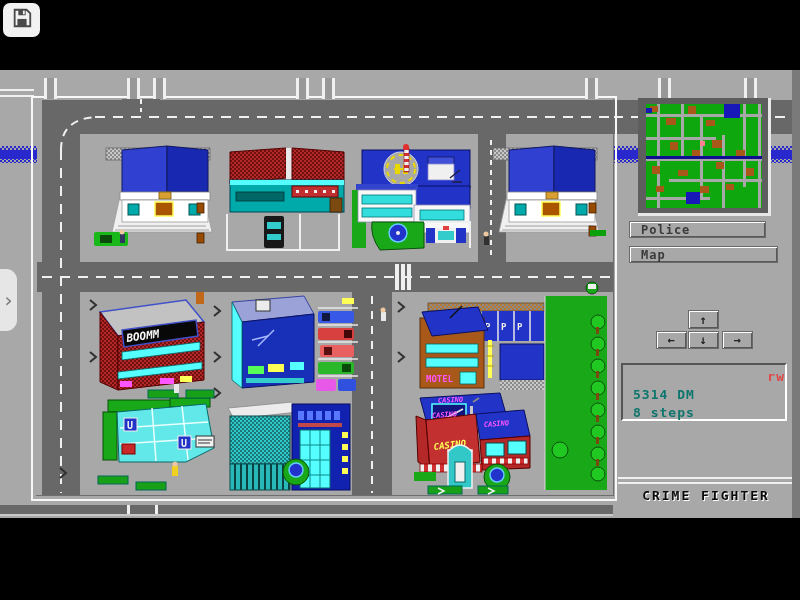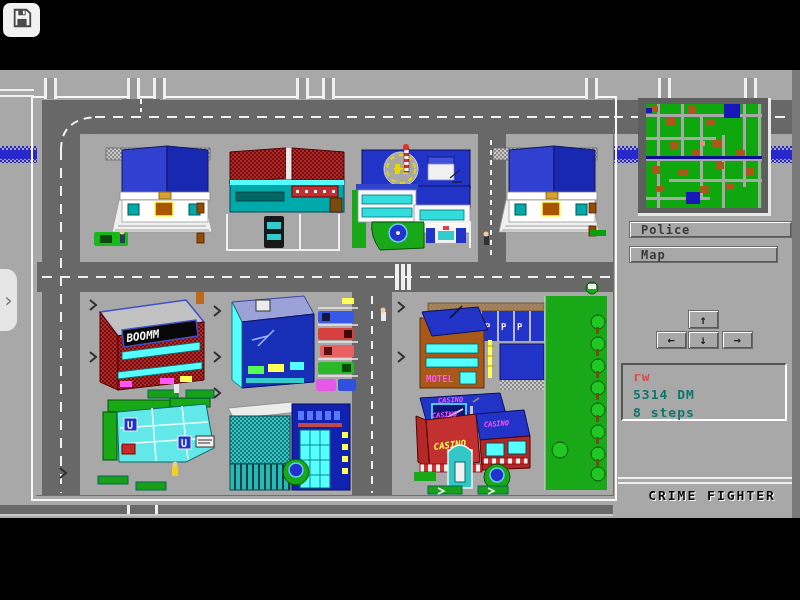--- a/index.html
+++ b/index.html
@@ -16,24 +16,24 @@
   #save-btn{left:3px;top:3px;width:37px;height:34px;background:#F2F2F2;border-radius:7px;
     display:flex;align-items:center;justify-content:center;}
   #side-toggle{left:0;top:269px;width:17px;height:62px;background:rgba(236,236,236,.92);
     border-radius:0 11px 11px 0;display:flex;align-items:center;justify-content:center;
     color:#7a7a7a;font-size:20px;font-family:"DejaVu Sans",sans-serif;}
   #stats-box{left:621px;top:363px;width:166px;height:58px;
     border-top:2px solid #555;border-left:2px solid #555;
     border-bottom:2px solid #fff;border-right:2px solid #fff;
     padding:3px 0 0 10px;}
   .stat{font-weight:bold;font-size:13px;color:#0f766e;letter-spacing:1px;line-height:18px;}
-  .stat.player{color:#E04848;}
+  .stat.player{color:#E04848;text-align:right;}
   #game-title{left:618px;top:488px;width:176px;text-align:center;
     font-weight:bold;font-size:13px;color:#0a0a0a;letter-spacing:2px;
-    text-shadow:1px 1px 0 #fff;margin-left:6px;}
+    text-shadow:1px 1px 0 #fff;}
 </style>
 </head>
 <body>
 
 <div id="stage">
 
   <svg id="scene" width="800" height="448" viewBox="0 70 800 448">
     <defs>
       <pattern id="pBlue" width="4" height="4" patternUnits="userSpaceOnUse">
         <rect width="4" height="4" fill="#A8A8A8"></rect>
@@ -435,21 +435,21 @@
         <rect x="13" y="4" width="2" height="4" fill="#F2F2F2"></rect>
         <rect x="7" y="13" width="10" height="8" fill="#4a4a4a"></rect>
       </svg>
     </span>
   </div>
 
   <div id="side-toggle" class="widget">
     <span>›</span>
   </div>
 
-  <div class="widget dosbtn menu-btn" style="left:629px;top:221px;width:163px;height:17px;">
+  <div class="widget dosbtn menu-btn" style="left:629px;top:221px;width:137px;height:17px;">
     <span>Police</span>
   </div>
 
   <div class="widget dosbtn menu-btn" style="left:629px;top:246px;width:149px;height:17px;text-align:center;">
     <span>Map</span>
   </div>
 
   <div class="widget dosbtn arrow-btn" style="left:688px;top:310px;width:31px;height:19px;">
     <span>↑</span>
   </div>

